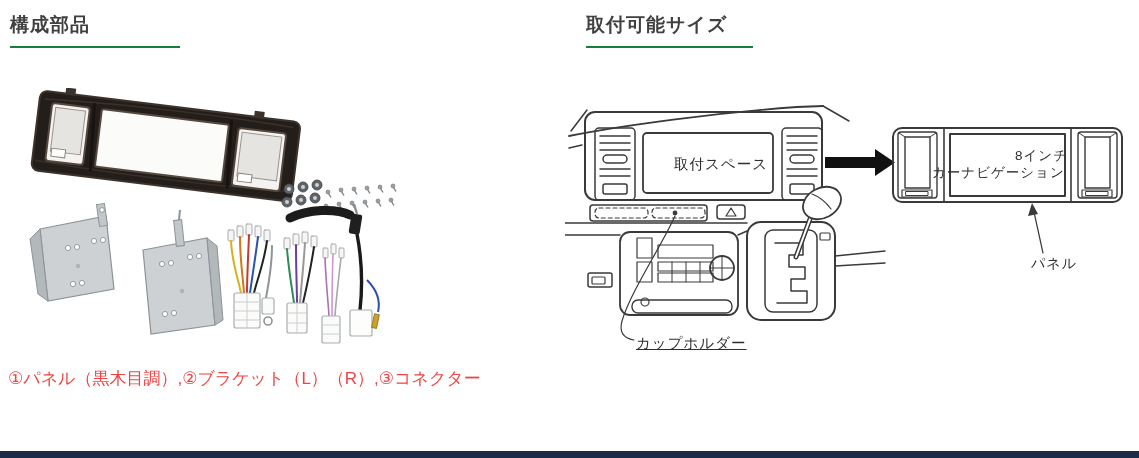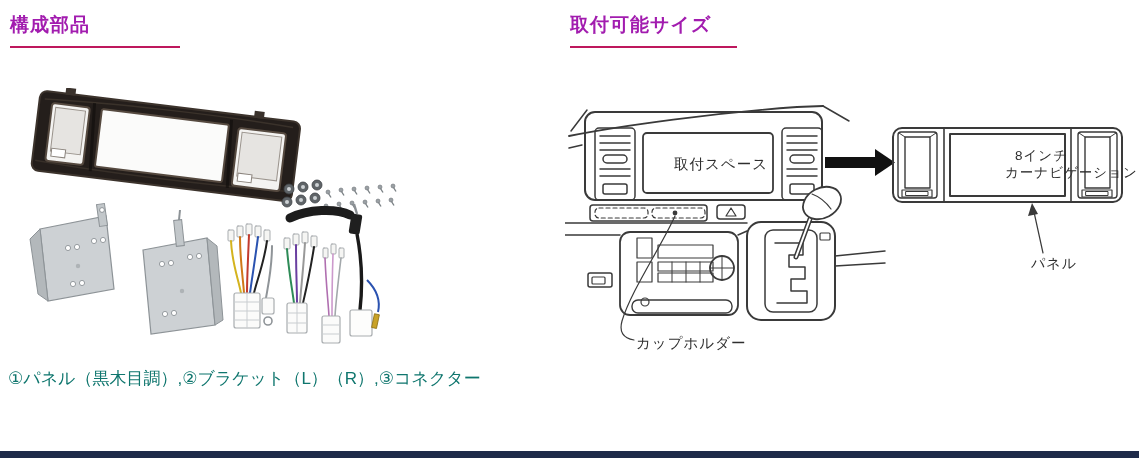--- a/index.html
+++ b/index.html
@@ -2,41 +2,41 @@
 <html><head>
 <meta charset="utf-8">
 <style>
   html,body{margin:0;padding:0;}
   body{
     width:1139px;height:458px;position:relative;overflow:hidden;
     background:#ffffff;font-family:"Liberation Sans","DejaVu Sans",sans-serif;
     color:#333;
   }
   .section-title{
-    position:absolute;top:12px;font-size:19px;font-weight:bold;color:#a21caf;
-    letter-spacing:1px;padding-bottom:8px;border-bottom:2px solid #be185d;
+    position:absolute;top:12px;font-size:19px;font-weight:bold;color:#404040;
+    letter-spacing:1px;padding-bottom:8px;border-bottom:2px solid #15803d;
   }
   #title-parts{left:10px;width:170px;}
-  #title-fitment{left:570px;width:167px;}
+  #title-fitment{left:586px;width:167px;}
   .desc{
     position:absolute;left:8px;top:366px;width:580px;
-    font-size:17px;line-height:26px;color:#0f766e;
+    font-size:17px;line-height:26px;color:#ef4444;
   }
   .svg-abs{position:absolute;}
   #parts-photo{left:10px;top:88px;}
   #dash-diagram{left:565px;top:95px;}
   .diagram-label{
     position:absolute;color:#2e2e2e;font-size:14px;letter-spacing:1px;
     white-space:nowrap;
     text-align:right;
   }
   #lbl-space{left:648px;top:155px;width:120px;text-align:right;font-size:14.5px;}
-  #lbl-cup{left:636px;top:334px;font-size:14.5px;}
+  #lbl-cup{left:636px;top:334px;font-size:14.5px;text-decoration:underline;}
   #lbl-nav1{left:948px;top:147px;width:120px;text-align:right;font-size:13.5px;}
-  #lbl-nav2{left:1005px;top:164px;width:120px;text-align:center;font-size:13.5px;}
+  #lbl-nav2{left:932px;top:164px;width:120px;text-align:center;font-size:13.5px;}
   #lbl-panel{left:1031px;top:255px;font-size:14px;}
   #footer-bar{
     position:absolute;left:0;bottom:0;width:1139px;height:7px;background:#1e2a49;
   }
 </style>
 </head>
 <body>
 
 <div class="section-title" id="title-parts">構成部品</div>
 <div class="section-title" id="title-fitment">取付可能サイズ</div>

